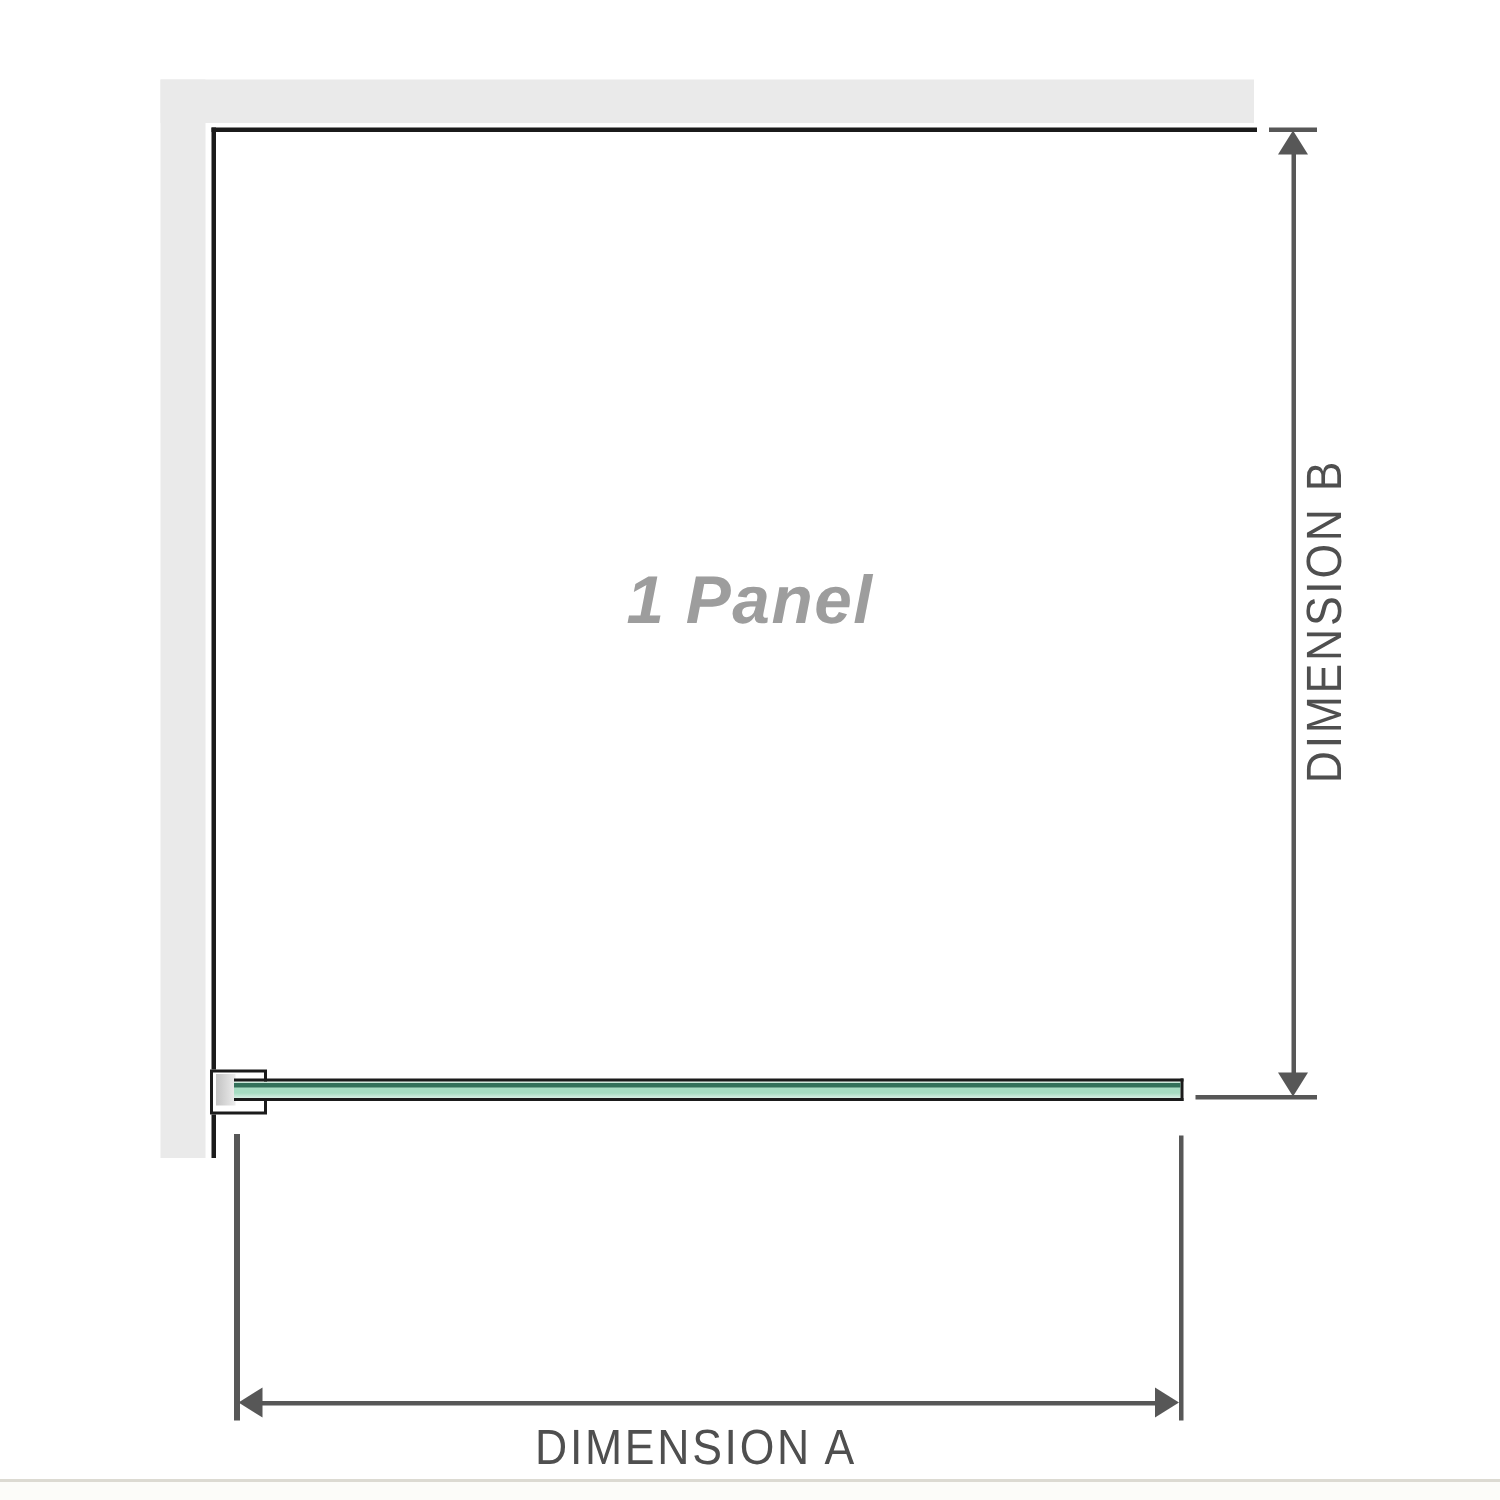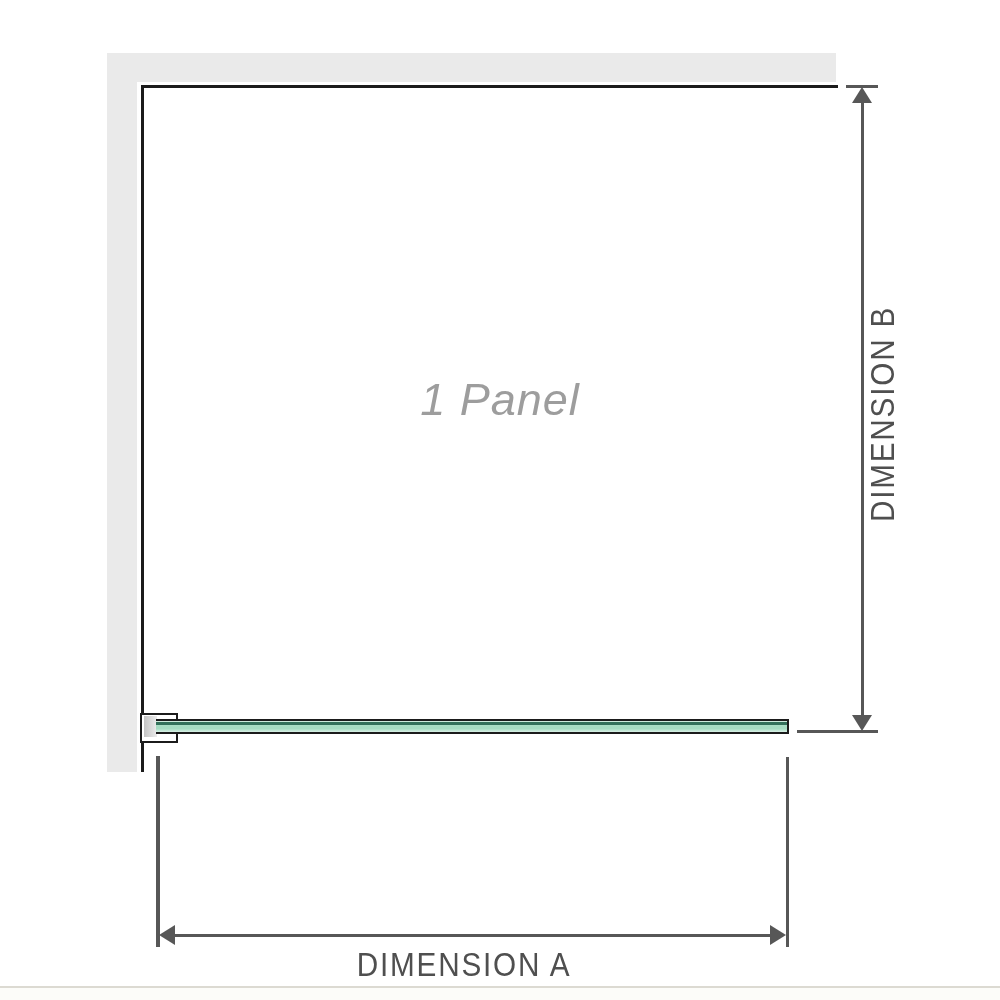--- a/index.html
+++ b/index.html
@@ -31,21 +31,21 @@
   .glass {
     left:156px; top:719px; width:633px; height:15px; box-sizing:border-box;
     border:2px solid var(--outline); border-left:none; z-index:4;
     background:linear-gradient(to bottom, var(--glass-light) 0%, var(--glass-mid) 45%, var(--glass-mid) 70%, var(--glass-pale) 100%);
   }
   .glass-darkline { position:absolute; left:0; top:1px; width:100%; height:3px; background:var(--glass-dark-line); }
 
   
   .panel-label {
     left:500px; top:400px; transform:translate(-50%,-50%);
-    font-size:45px; font-style:italic; font-weight:normal; letter-spacing:1px;
+    font-size:45px; font-style:italic; font-weight:bold; letter-spacing:1px;
     color:var(--panel-label-text); white-space:nowrap;
   }
 
   
   .dim { background:var(--dimension); }
   .dimb-tick-top    { left:846px; top:84.5px;  width:32px;  height:3.5px; }
   .dimb-tick-bottom { left:797px; top:729.5px; width:81px;  height:3.5px; }
   .dimb-line        { left:860.5px; top:100px; width:3.5px; height:618px; }
   .arrow { width:0; height:0; }
   .dimb-arrow-up   { left:852px; top:87px;

